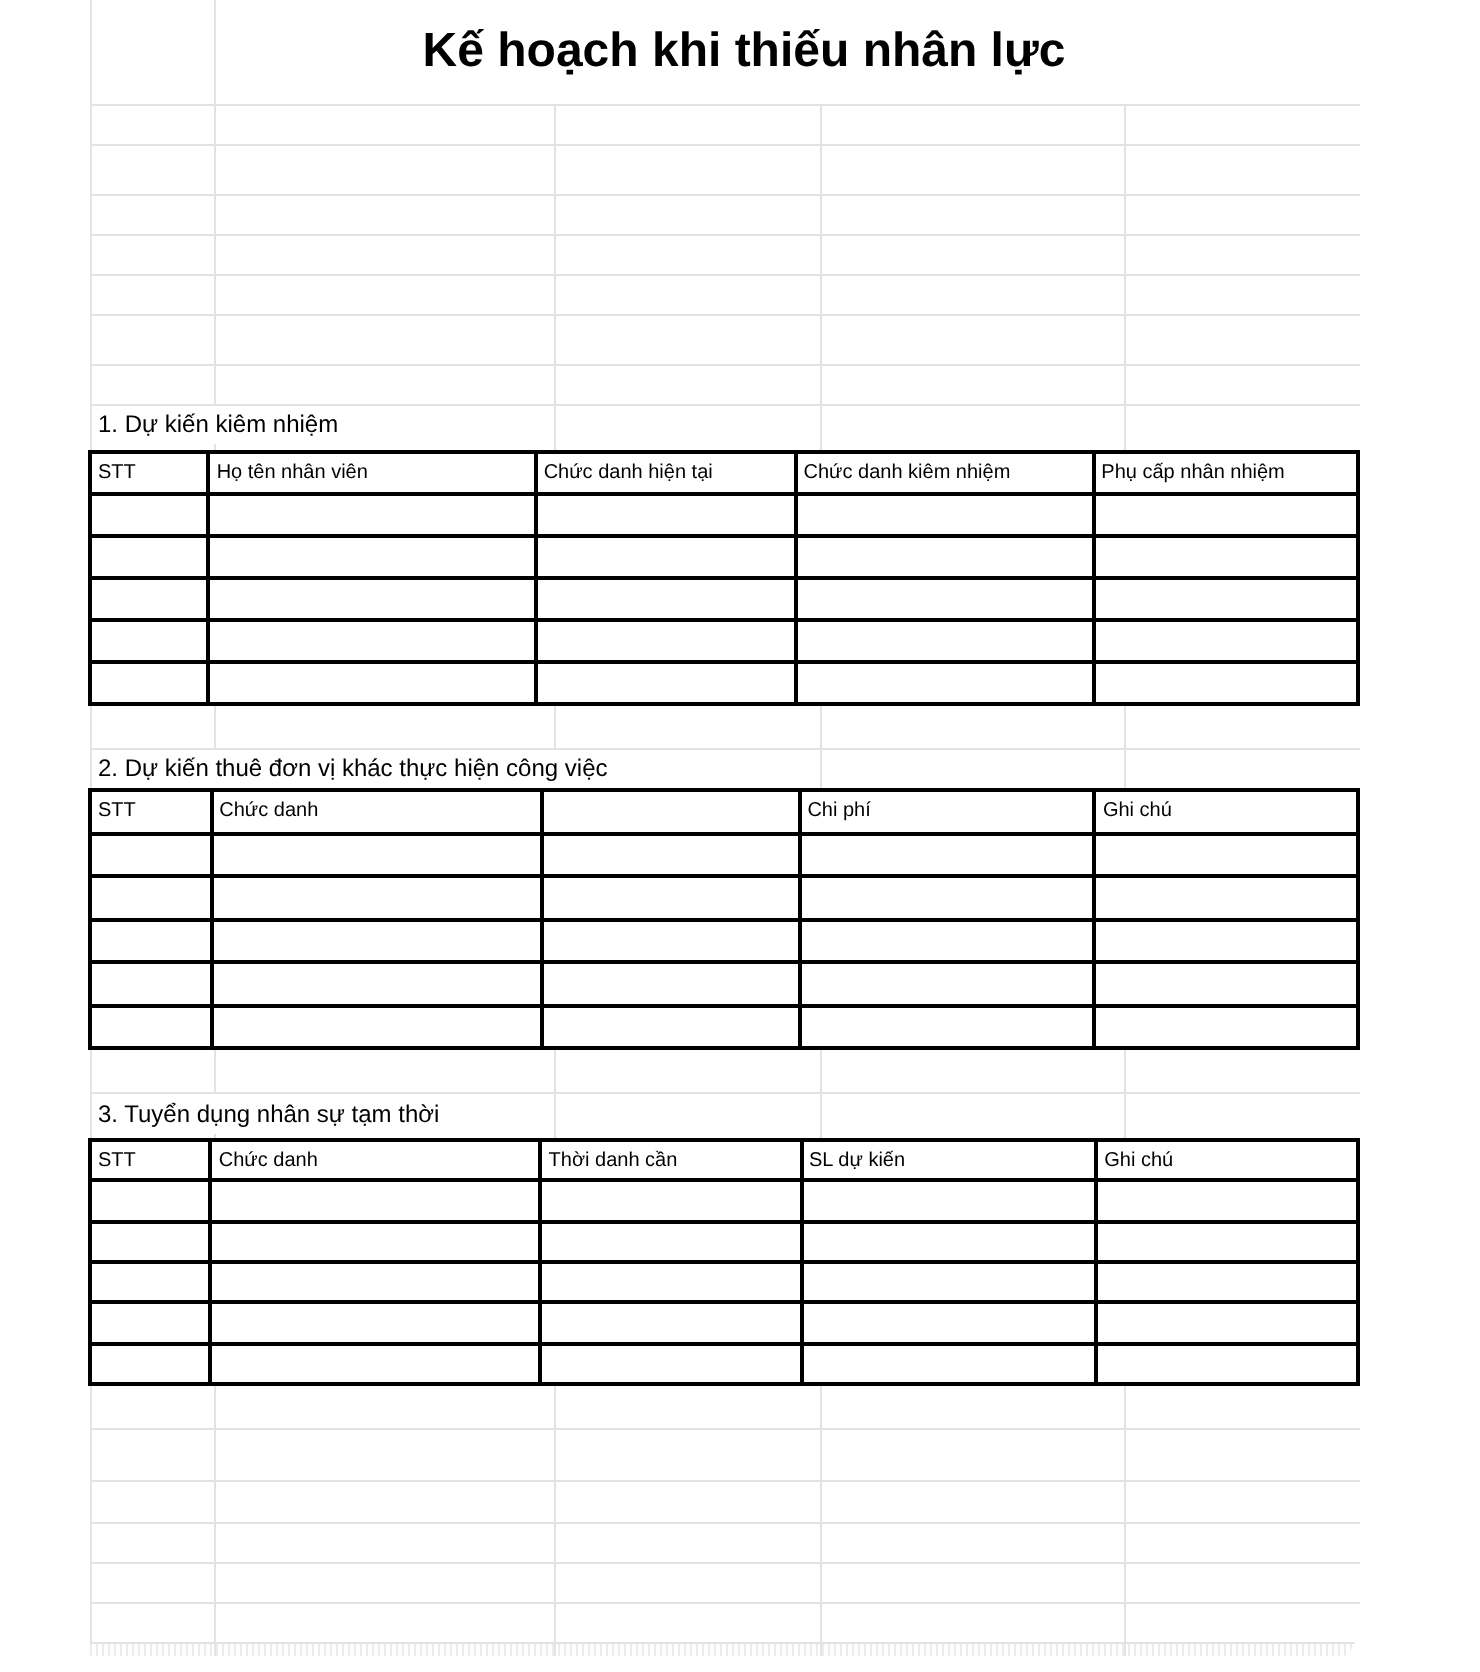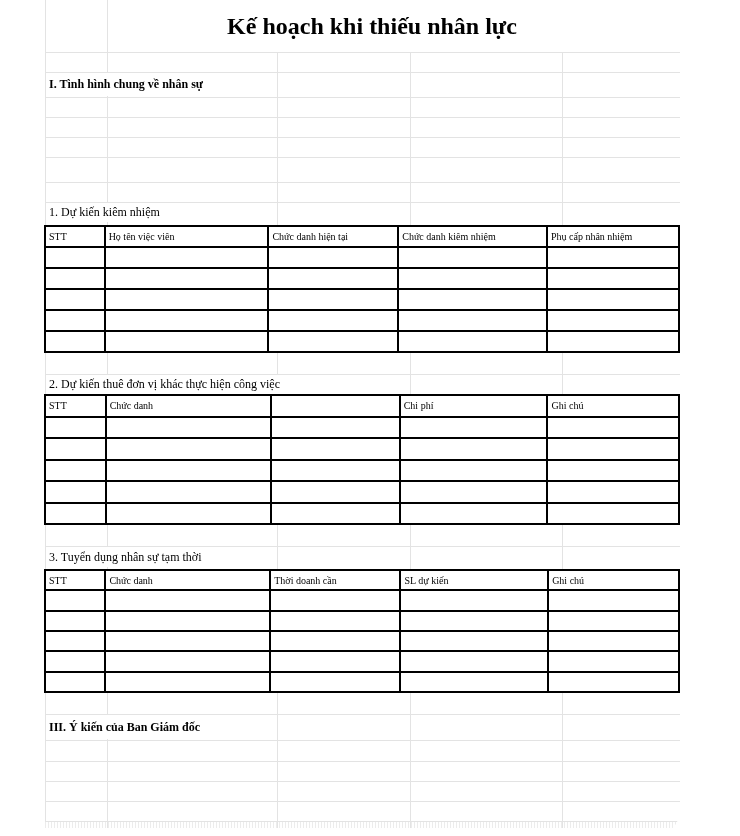--- a/index.html
+++ b/index.html
@@ -6,21 +6,21 @@
     --grid:#e3e3e3;
     --border:#000000;
     --text:#000000;
     --bg:#ffffff;
   }
   html,body{margin:0;padding:0;background:#fff;}
   .sheet{
     position:relative;
     width:680px;height:836px;
     background:var(--bg);
-    font-family:Liberation Serif, serif;
+    font-family:Liberation Sans, sans-serif;
     color:var(--text);
     overflow:hidden;
     border-radius:26px;
   }
   .vline{position:absolute;width:1px;background:var(--grid);z-index:0;}
   .hline{position:absolute;height:1px;background:var(--grid);z-index:0;}
   .hatch{
     position:absolute;left:45px;top:822px;width:682px;height:6px;z-index:0;
     background:repeating-linear-gradient(90deg,#ececec 0 1px,transparent 1px 3px);
   }
@@ -113,39 +113,37 @@
       <div class="hline" style="left: 697px; top: 611px; width: 30px;"></div>
       <div class="hline" style="left: 697px; top: 631px; width: 30px;"></div>
       <div class="hline" style="left: 697px; top: 652px; width: 30px;"></div>
       <div class="hline" style="left: 697px; top: 672px; width: 30px;"></div>
       <div class="hline" style="left: 697px; top: 693px; width: 30px;"></div>
     </div>
   <div class="hatch"></div>
 
   <div class="doc-title">Kế hoạch khi thiếu nhân lực</div>
 
-  <div class="heading" id="heading-1">I. Tình hình chung về nhân sự</div>
-  <div class="heading" id="heading-3">III. Ý kiến của Ban Giám đốc</div>
 
   <div class="tbl-label" id="label-1">1. Dự kiến kiêm nhiệm</div>
   <div class="tbl-label" id="label-2">2. Dự kiến thuê đơn vị khác thực hiện công việc</div>
   <div class="tbl-label" id="label-3">3. Tuyển dụng nhân sự tạm thời</div>
 
   <table class="blk" id="table-1">
     <colgroup>
         <col style="width:62px">
         <col style="width:170px">
         <col style="width:133px">
         <col style="width:152px">
         <col style="width:135px">
       </colgroup>
   <tbody>
         <tr>
           <td>STT</td>
-          <td>Họ tên việc viên</td>
+          <td>Họ tên nhân viên</td>
           <td>Chức danh hiện tại</td>
           <td>Chức danh kiêm nhiệm</td>
           <td>Phụ cấp nhân nhiệm</td>
         </tr>
         <tr>
           <td></td>
           <td></td>
           <td></td>
           <td></td>
           <td></td>
@@ -240,21 +238,21 @@
         <col style="width:62px">
         <col style="width:170px">
         <col style="width:133px">
         <col style="width:152px">
         <col style="width:135px">
       </colgroup>
   <tbody>
         <tr>
           <td>STT</td>
           <td>Chức danh</td>
-          <td>Thời doanh cần</td>
+          <td>Thời danh cần</td>
           <td>SL dự kiến</td>
           <td>Ghi chú</td>
         </tr>
         <tr>
           <td></td>
           <td></td>
           <td></td>
           <td></td>
           <td></td>
         </tr>

